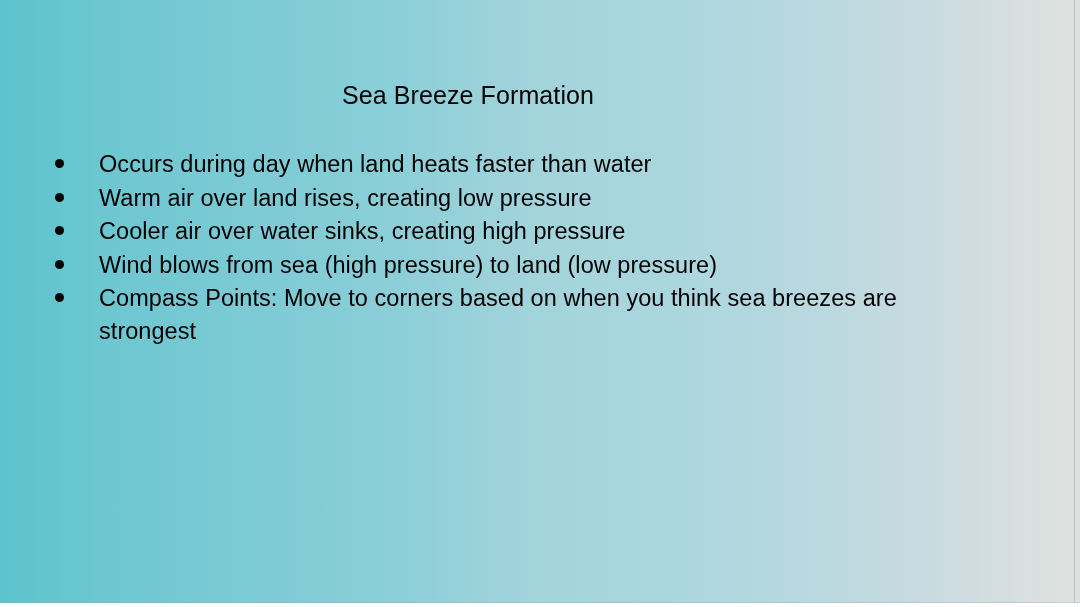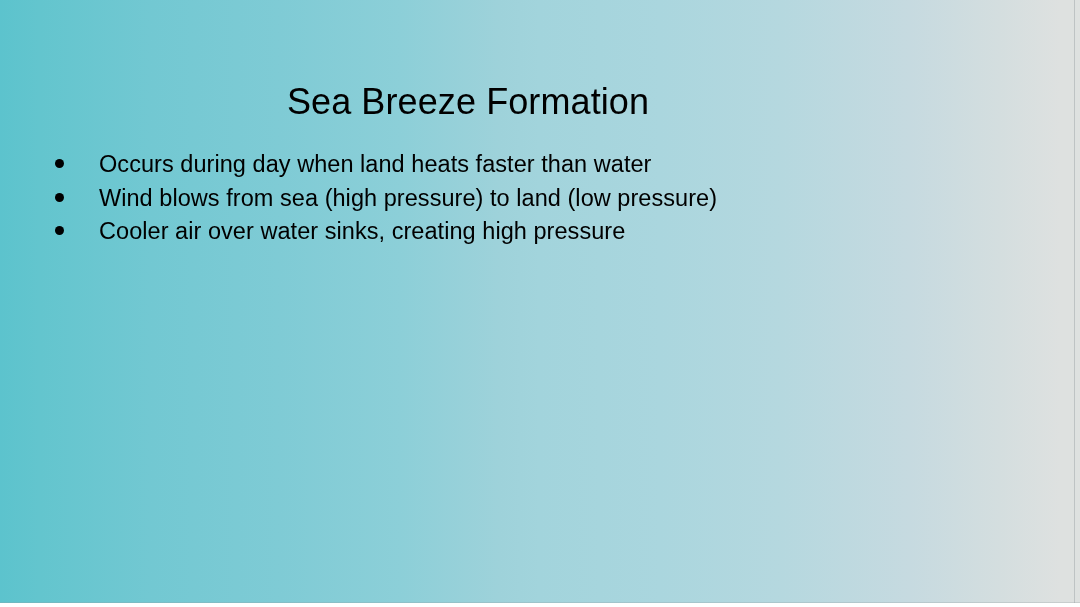--- a/index.html
+++ b/index.html
@@ -56,21 +56,21 @@
     height: 1px;
     background: rgba(150, 160, 162, 0.30);
   }
 
   .title {
     position: absolute;
     top: 57px;
     left: 0;
     width: 936px;
     text-align: center;
-    font-size: 36px;
+    font-size: 25px;
     font-weight: 400;
     line-height: 42px;
     color: #000000;
     letter-spacing: 0.1px;
   }
 
   .bullet-list {
     position: absolute;
     top: 146px;
     left: 42px;
@@ -114,27 +114,35 @@
 
   <h1 class="title">Sea Breeze Formation</h1>
 
   <ul class="bullet-list">
 
     <li class="bullet-item">
       <span class="bullet-marker"></span>
       <span class="bullet-text">Occurs during day when land heats faster than water</span>
     </li>
 
+    <li class="bullet-item">
+      <span class="bullet-marker"></span>
+      <span class="bullet-text">Warm air over land rises, creating low pressure</span>
+    </li>
+
+    <li class="bullet-item">
+      <span class="bullet-marker"></span>
+      <span class="bullet-text">Cooler air over water sinks, creating high pressure</span>
+    </li>
 
     <li class="bullet-item">
       <span class="bullet-marker"></span>
       <span class="bullet-text">Wind blows from sea (high pressure) to land (low pressure)</span>
     </li>
 
     <li class="bullet-item">
       <span class="bullet-marker"></span>
-      <span class="bullet-text">Cooler air over water sinks, creating high pressure</span>
+      <span class="bullet-text">Compass Points: Move to corners based on when you think sea breezes are strongest</span>
     </li>
-
 
   </ul>
 
 </div>
 
 </body></html>

